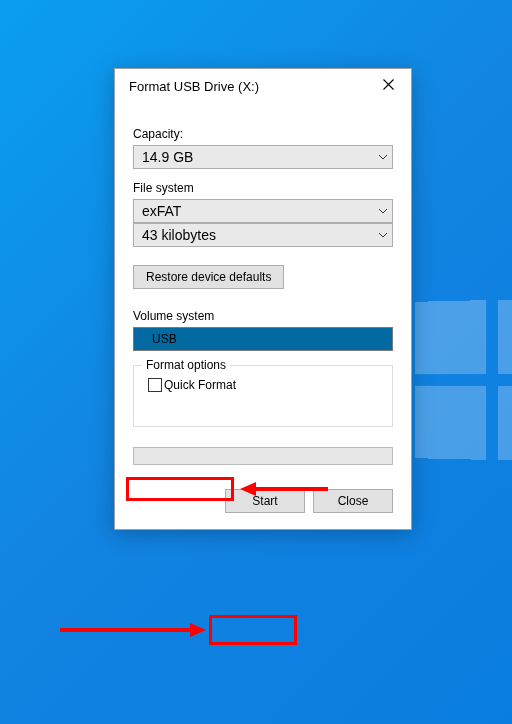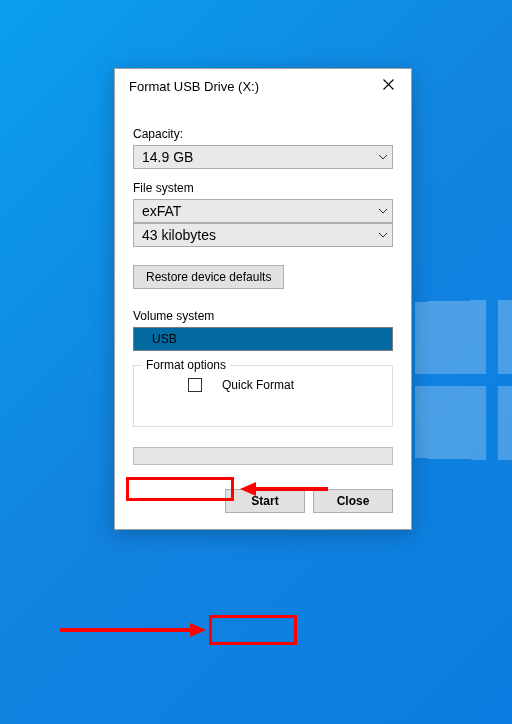--- a/index.html
+++ b/index.html
@@ -108,43 +108,42 @@
   }
   .fieldset .legend {
     position: absolute;
     top: -8px; left: 8px;
     background: #fff;
     padding: 0 4px;
     font-size: 12px;
   }
   .check-row {
     display: flex; align-items: center;
-    gap: 20px;
+    gap: 2px;
     padding: 2px 4px;
-    margin-left: 40px;
   }
   .checkbox {
     width: 14px; height: 14px;
     border: 1px solid #333;
     background: #fff;
     cursor: pointer;
   }
   .hrspace { height: 20px; }
   .progress {
     width: 100%; height: 18px;
     border: 1px solid #bcbcbc;
     background: #e6e6e6;
   }
   .btnrow {
     display: flex;
     justify-content: flex-end;
     gap: 8px;
     margin-top: 24px;
   }
-  .btnrow .btn { width: 80px; padding: 0; font-weight: bold; }
+  .btnrow .btn { width: 80px; padding: 0; }
 
   
   .anno { position: absolute; pointer-events: none; }
   .redbox { border: 3px solid #ff0000; position: absolute; }
   .arrow-line { position:absolute; background:#ff0000; height:4px; }
   .arrow-head {
     position:absolute; width:0; height:0;
     border-top:7px solid transparent;
     border-bottom:7px solid transparent;
   }

